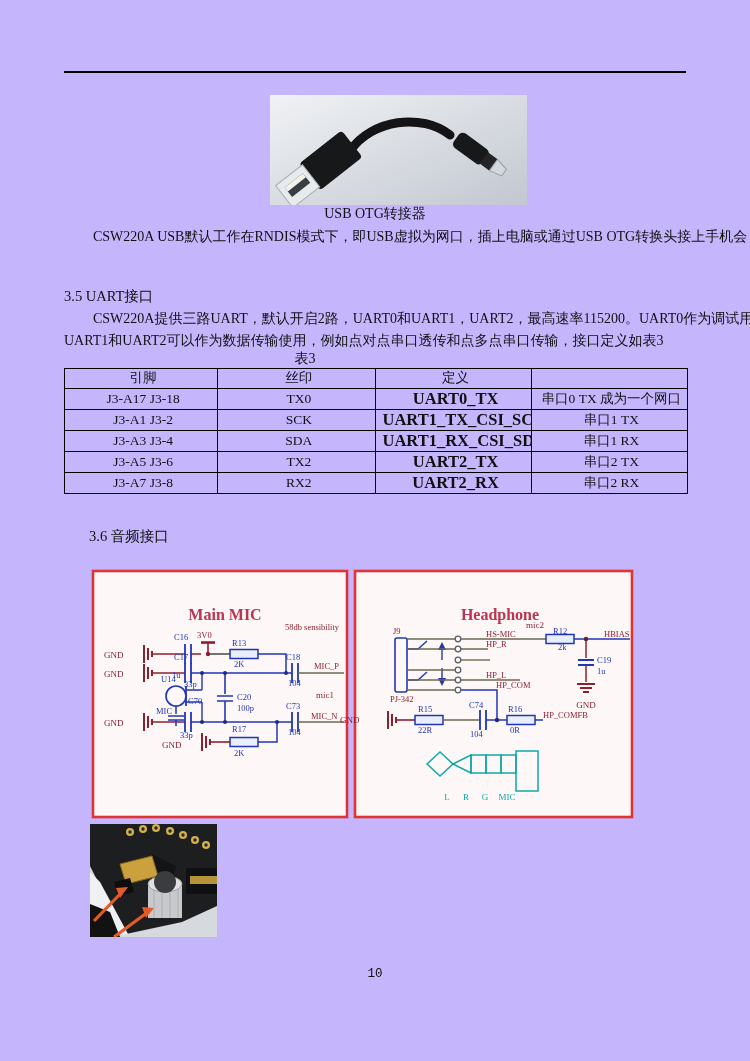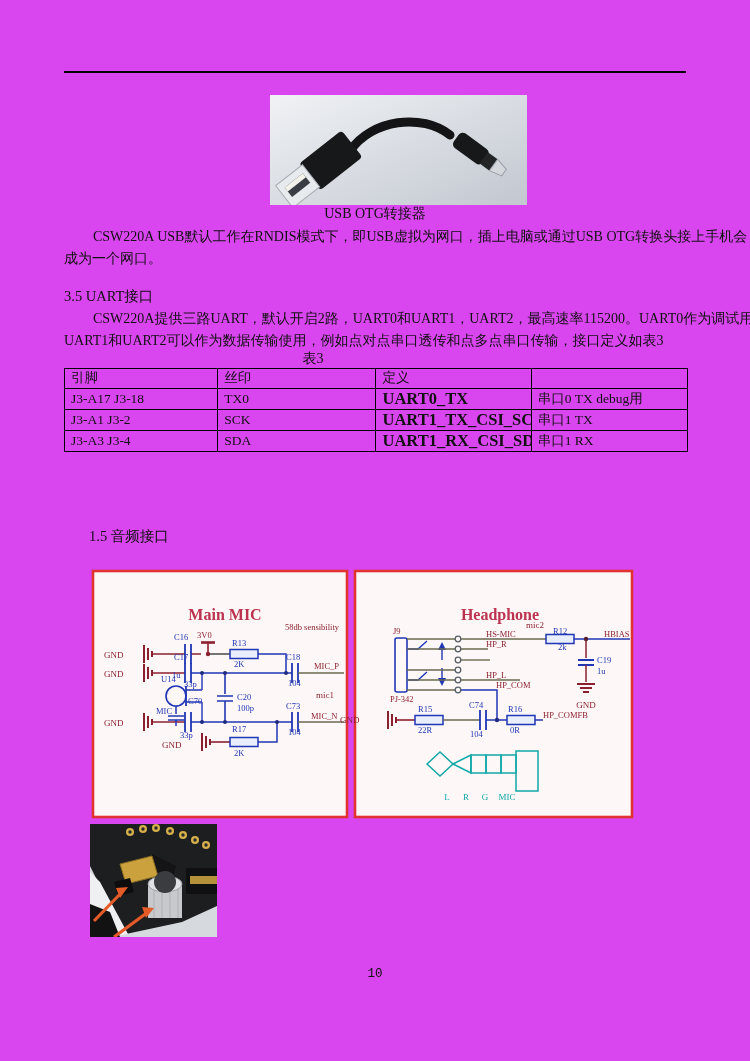--- a/index.html
+++ b/index.html
@@ -1,31 +1,31 @@
 <!DOCTYPE html>
 <html><head>
 <meta charset="utf-8">
 <style>
   html,body{margin:0;padding:0;background:#fff;}
-  #page{position:relative;width:750px;height:1061px;background:#d946ef;overflow:hidden;
+  #page{position:relative;width:750px;height:1061px;background:#c4b5fd;overflow:hidden;
         font-family:"Liberation Serif","DejaVu Serif",serif;color:#111;}
   .rule{position:absolute;left:64px;top:71px;width:622px;height:2px;background:#000;}
   .photo-usb{position:absolute;left:270px;top:95px;width:257px;height:110px;}
   .caption{position:absolute;left:0;top:205px;width:750px;text-align:center;font-size:14px;}
   .para{position:absolute;left:64px;width:624px;font-size:14px;line-height:22px;}
   .para .ln{white-space:nowrap;}
   .para .indent{padding-left:29px;}
   .p1{top:226px;}
   .h-sec{position:absolute;font-size:14.5px;}
   .h35{left:64px;top:287px;}
   .p35{top:308px;}
-  .tcap{position:absolute;left:8px;top:350px;width:610px;text-align:center;font-size:14px;}
+  .tcap{position:absolute;left:0;top:350px;width:610px;text-align:center;font-size:14px;}
   table.uart{position:absolute;left:64px;top:368px;border-collapse:collapse;table-layout:fixed;width:624px;}
   table.uart td,table.uart th{border:1.4px solid #000;height:18.6px;padding:0 2px 0 6px;
-     font-weight:normal;text-align:left;font-size:13.5px;overflow:hidden;white-space:nowrap;}
+     font-weight:normal;text-align:center;font-size:13.5px;overflow:hidden;white-space:nowrap;}
   table.uart col.c0{width:153px;} table.uart col.c1{width:158px;}
   table.uart col.c2{width:155px;} table.uart col.c3{width:156px;}
   table.uart td.def{font-size:16.5px;font-weight:bold;}
   .h36{left:89px;top:527px;}
   .p36{position:absolute;left:88px;top:547px;font-size:14px;}
   .schem{position:absolute;left:90px;top:568px;}
   .photo-board{position:absolute;left:90px;top:824px;width:127px;height:113px;}
   .pageno{position:absolute;left:0;top:967px;width:750px;text-align:center;font-size:12.5px;font-family:"Liberation Mono","DejaVu Sans Mono",monospace;}
   
   .sl{font-family:"Liberation Serif","DejaVu Serif",serif;}
@@ -62,21 +62,20 @@
         <rect x="22" y="-7" width="12" height="14" fill="#232527"></rect>
         <polygon points="34,-7 47,-4 47,4 34,7" fill="#d4d8dd" stroke="#9aa0a6"></polygon>
       </g>
     </g>
   </svg>
 
   <div class="caption">USB OTG转接器</div>
 
   <div class="para p1">
     <div class="ln indent">CSW220A USB默认工作在RNDIS模式下，即USB虚拟为网口，插上电脑或通过USB OTG转换头接上手机会</div>
-    <div class="ln">成为一个网口。</div>
   </div>
 
   <div class="h-sec h35">3.5 UART接口</div>
 
   <div class="para p35">
     <div class="ln indent">CSW220A提供三路UART，默认开启2路，UART0和UART1，UART2，最高速率115200。UART0作为调试用，</div>
     <div class="ln">UART1和UART2可以作为数据传输使用，例如点对点串口透传和点多点串口传输，接口定义如表3</div>
   </div>
 
   <div class="tcap">表3</div>
@@ -94,38 +93,50 @@
           <th>丝印</th>
           <th>定义</th>
           <th></th>
         </tr>
       </thead>
     <tbody>
         <tr>
           <td>J3-A17 J3-18</td>
           <td>TX0</td>
           <td class="def">UART0_TX</td>
-          <td>串口0 TX debug用</td>
+          <td>串口0 TX 成为一个网口</td>
         </tr>
         <tr>
           <td>J3-A1 J3-2</td>
           <td>SCK</td>
           <td class="def">UART1_TX_CSI_SCK</td>
           <td>串口1 TX</td>
         </tr>
         <tr>
           <td>J3-A3 J3-4</td>
           <td>SDA</td>
           <td class="def">UART1_RX_CSI_SDA</td>
           <td>串口1 RX</td>
         </tr>
+        <tr>
+          <td>J3-A5 J3-6</td>
+          <td>TX2</td>
+          <td class="def">UART2_TX</td>
+          <td>串口2 TX</td>
+        </tr>
+        <tr>
+          <td>J3-A7 J3-8</td>
+          <td>RX2</td>
+          <td class="def">UART2_RX</td>
+          <td>串口2 RX</td>
+        </tr>
       </tbody>
   </table>
 
-  <div class="h-sec h36">1.5 音频接口</div>
+  <div class="h-sec h36">3.6 音频接口</div>
 
   <svg class="schem" width="550" height="252" viewBox="0 0 550 252">
 
     <g>
       <rect x="3" y="3" width="254" height="246" fill="#fdf8f7" stroke="#e23333" stroke-width="2.6"></rect>
       <rect x="265" y="3" width="277" height="246" fill="#fdf8f7" stroke="#e23333" stroke-width="2.6"></rect>
     </g>
 
     <g fill="none">
 

